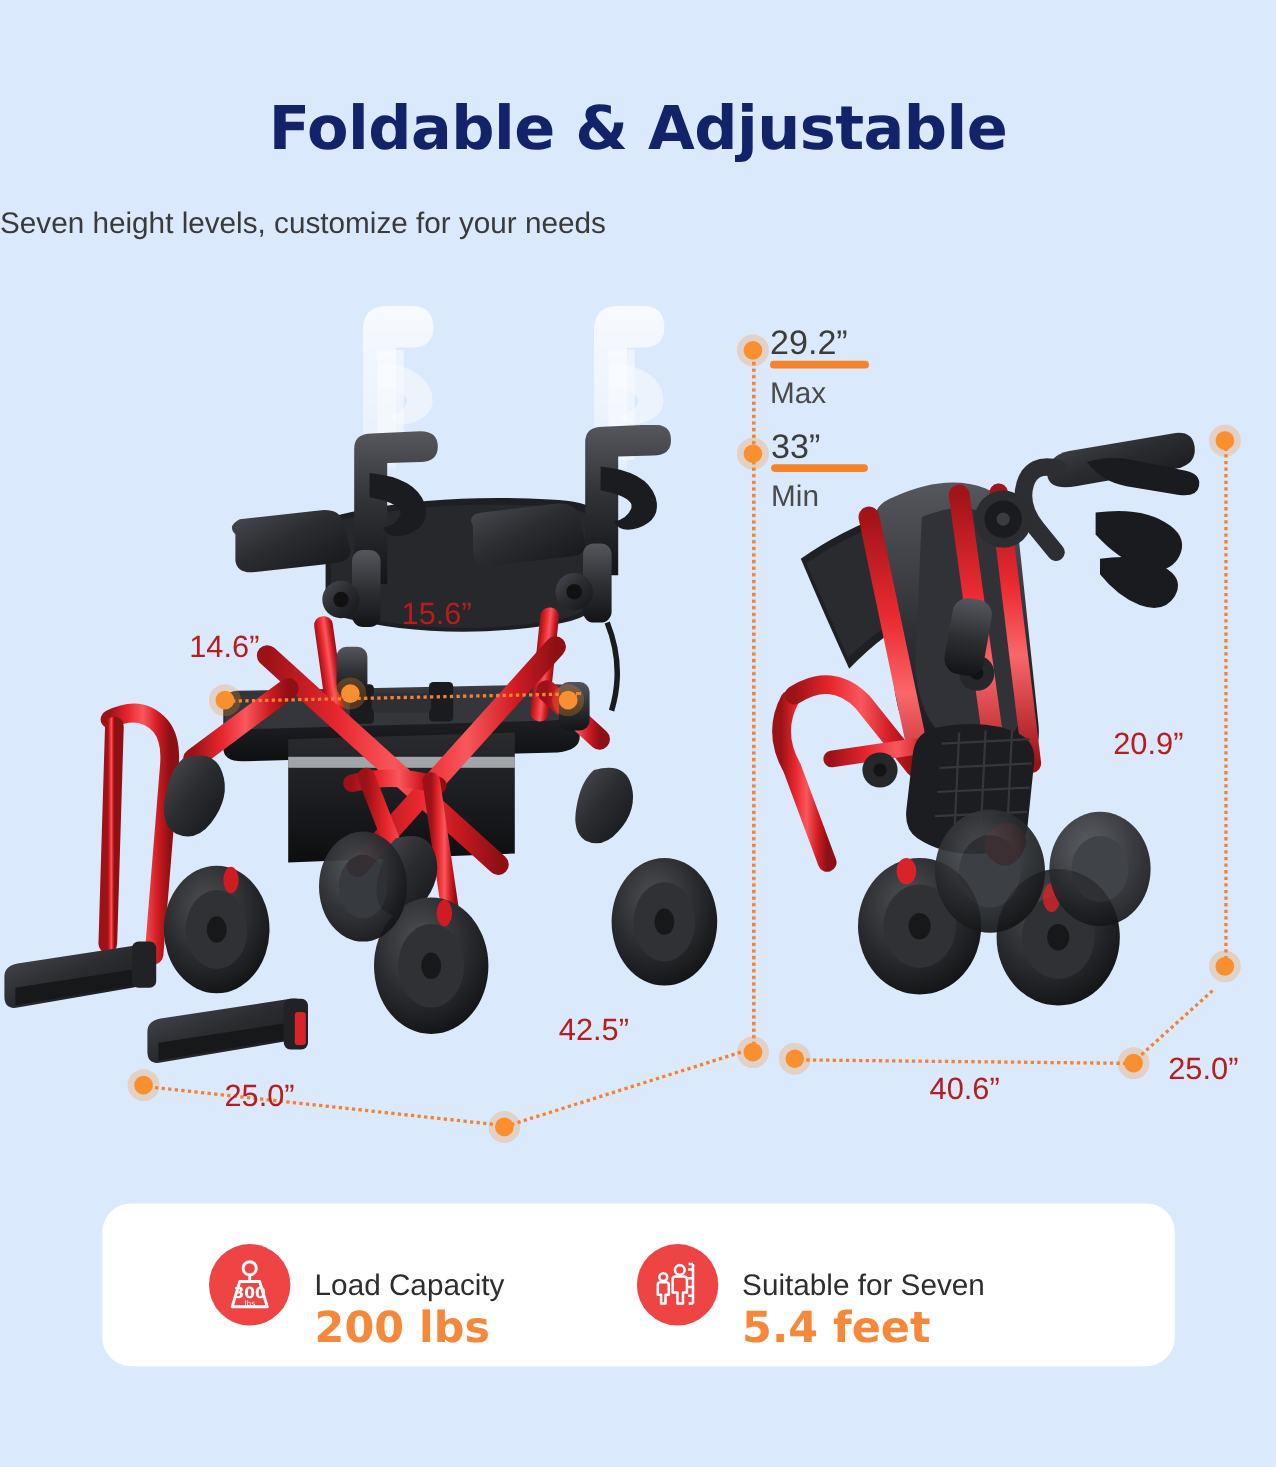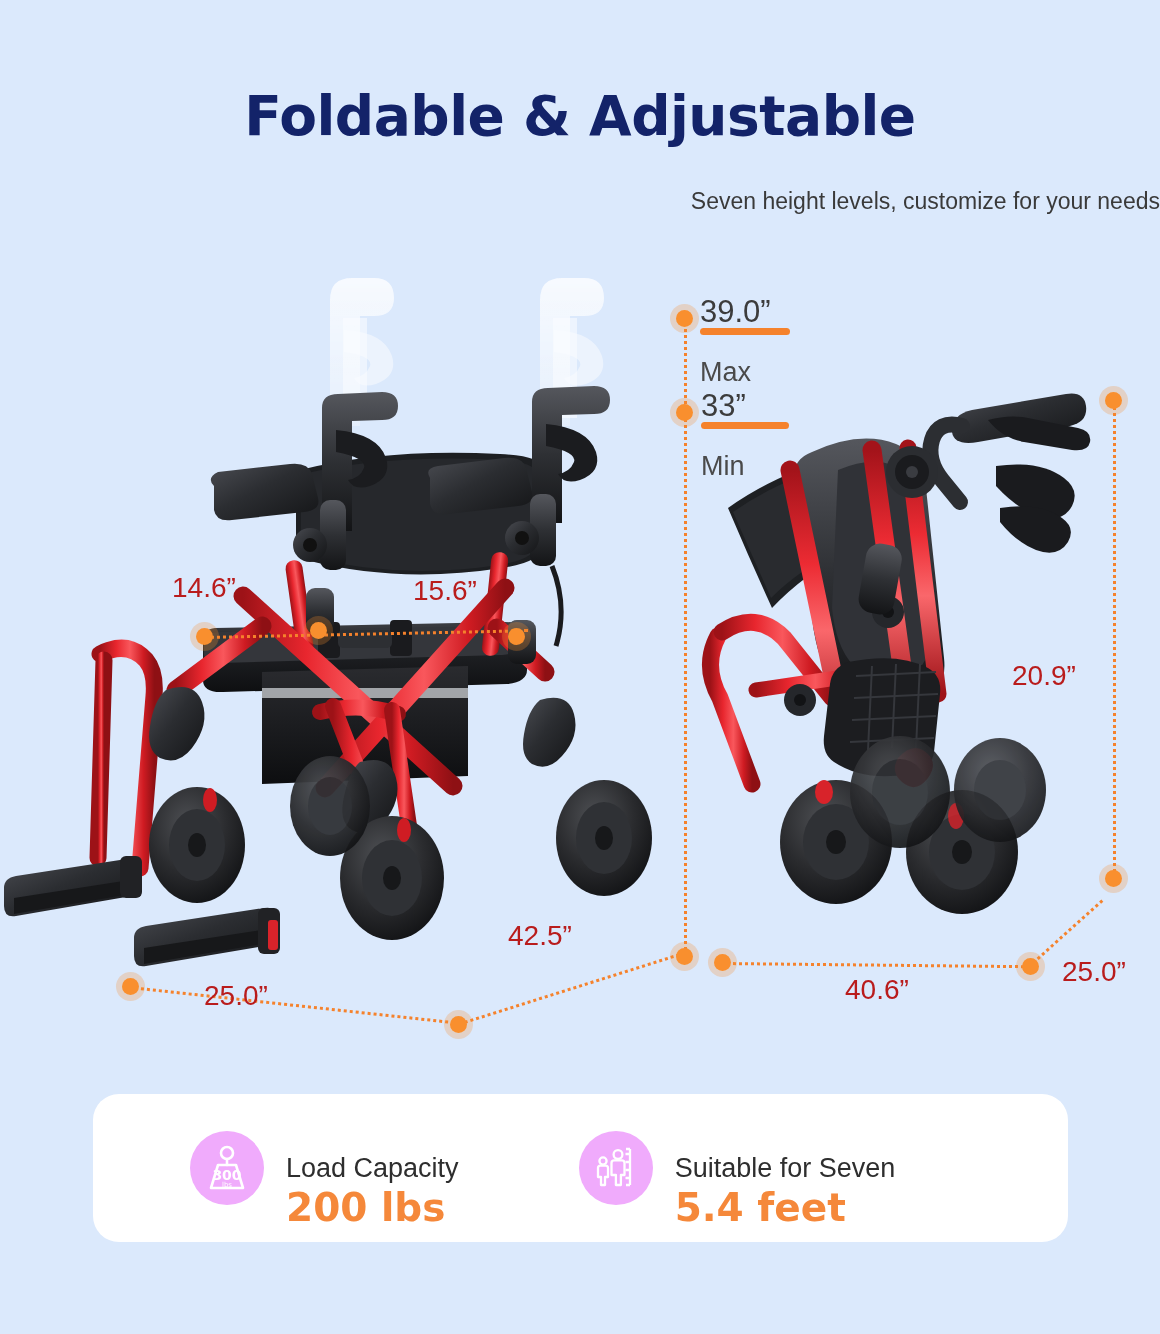--- a/index.html
+++ b/index.html
@@ -18,22 +18,22 @@
   
   .title {
     position: absolute; left: 0; top: 84px; width: 1160px;
     text-align: center;
     font-size: 55px; font-weight: 700; letter-spacing: -0.5px;
     color: #132369;
     font-family: "DejaVu Sans", sans-serif;
   }
   .subtitle {
     position: absolute; left: 0; top: 188px; width: 1160px;
-    text-align: right;
-    font-size: 23px; font-weight: 400;
+    text-align: left;
+    font-size: 27px; font-weight: 400;
     color: #3a3a3a;
     font-family: "Liberation Sans", sans-serif;
   }
 
   
   .dim {
     position: absolute;
     font-size: 28px; font-weight: 400; color: #b91c1c;
     font-family: "Liberation Sans", sans-serif;
     white-space: nowrap;
@@ -44,21 +44,21 @@
   .callout .val {
     font-size: 31px; font-weight: 500; color: #3c3c3c;
     font-family: "Liberation Sans", sans-serif;
     display: block; line-height: 1.0;
   }
   .callout .bar {
     display: block; height: 7px; border-radius: 4px;
     background: #f5822c; margin-top: 1px;
   }
   .callout .cap {
-    display: block; font-size: 27px; color: #4a4a4a; margin-top: 22px;
+    display: block; font-size: 27px; color: #4a4a4a; margin-top: 7px;
     font-family: "Liberation Sans", sans-serif;
   }
 
   
   .dotline {
     position: absolute;
     border-top: 3px dotted #f5822c;
     transform-origin: 0 50%;
     height: 0;
   }
@@ -78,21 +78,21 @@
     position: absolute; left: 93px; top: 1094px;
     width: 975px; height: 148px;
     background: #ffffff; border-radius: 26px;
     display: flex; align-items: center;
   }
   .feature { display: flex; align-items: center; }
   .feature.f1 { margin-left: 97px; }
   .feature.f2 { margin-left: 120px; }
   .fico {
     width: 74px; height: 74px; border-radius: 50%;
-    background: #f0abfc;
+    background: #ef4444;
     display: flex; align-items: center; justify-content: center;
     flex: 0 0 auto;
   }
   .ftext { margin-left: 22px; }
   .flabel {
     font-size: 27px; color: #2e2e2e; font-weight: 400; line-height: 1.15;
     font-family: "Liberation Sans", sans-serif;
     margin-top: 48px;
   }
   .fvalue {
@@ -337,33 +337,33 @@
   <div class="dot" style="left:1105px; top:870px;"></div>
   <div class="dot" style="left:196px; top:628px;"></div>
   <div class="dot" style="left:310px; top:622px;"></div>
   <div class="dot" style="left:508px; top:628px;"></div>
   <div class="dot" style="left:122px; top:978px;"></div>
   <div class="dot" style="left:450px; top:1016px;"></div>
   <div class="dot" style="left:714px; top:954px;"></div>
   <div class="dot" style="left:1022px; top:958px;"></div>
 
   <div class="callout" style="left:700px; top:296px;">
-    <span class="val">39.0”</span>
+    <span class="val">29.2”</span>
     <span class="bar" style="width:90px;"></span>
     <span class="cap">Max</span>
   </div>
 
   <div class="callout" style="left:701px; top:390px;">
     <span class="val">33”</span>
     <span class="bar" style="width:88px;"></span>
     <span class="cap">Min</span>
   </div>
 
   <div class="dim" style="left:172px; top:572px;">14.6”</div>
-  <div class="dim" style="left:365px; top:575px;margin-left:48px;">15.6”</div>
+  <div class="dim" style="left:365px; top:542px;">15.6”</div>
   <div class="dim" style="left:508px; top:920px;">42.5”</div>
   <div class="dim" style="left:204px; top:980px;">25.0”</div>
 
   <div class="dim" style="left:1012px; top:660px;">20.9”</div>
   <div class="dim" style="left:845px; top:974px;">40.6”</div>
   <div class="dim" style="left:1062px; top:956px;">25.0”</div>
 
   <div class="card">
 
     <div class="feature f1">

